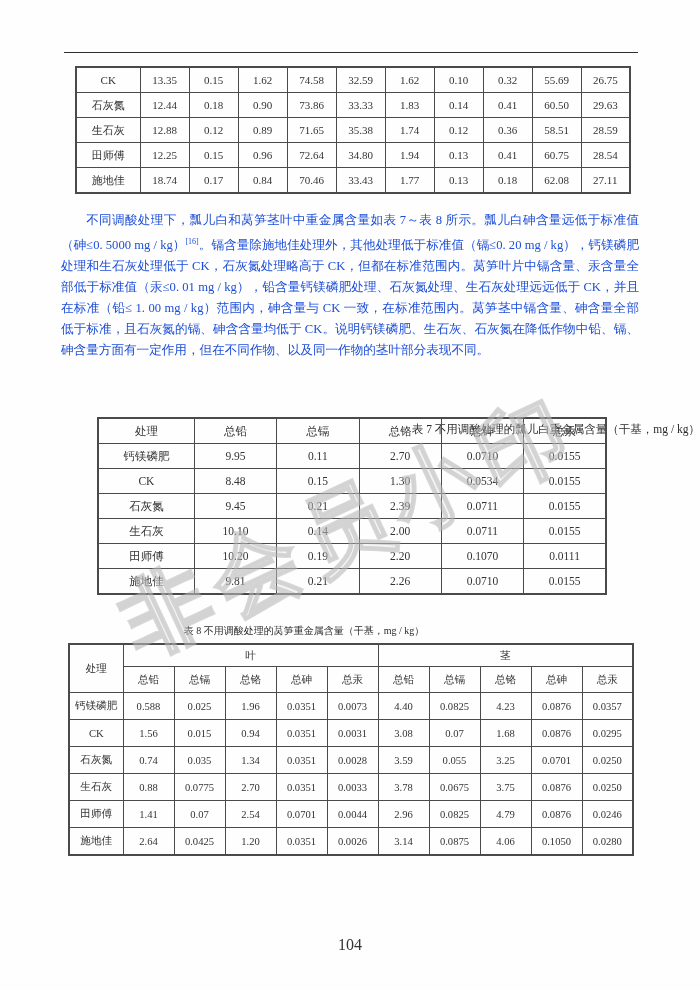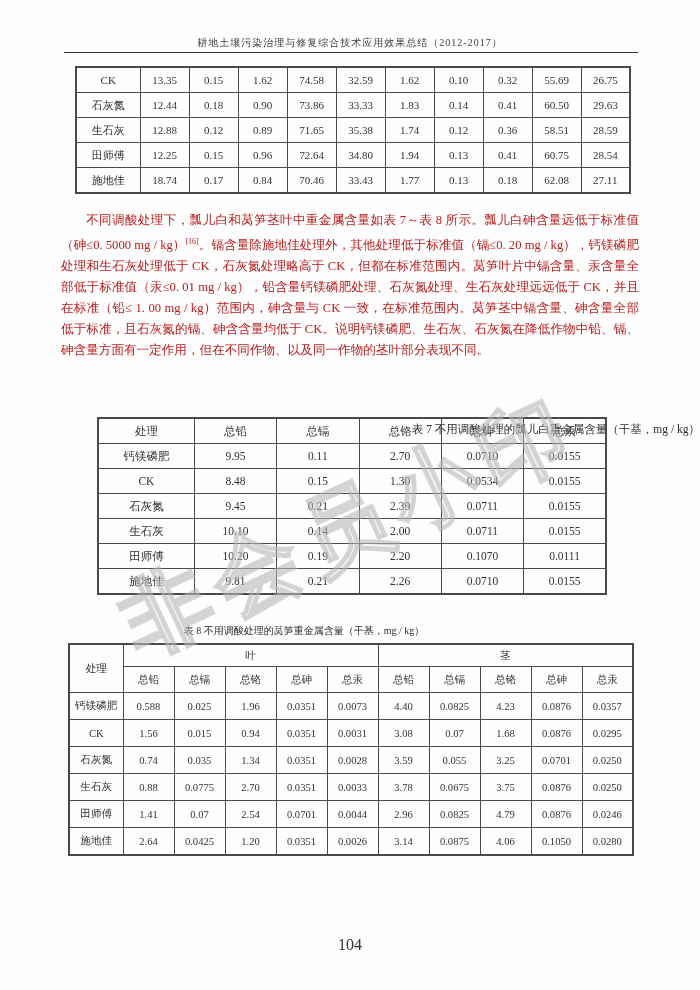--- a/index.html
+++ b/index.html
@@ -29,21 +29,21 @@
   }
   
   #tableA{position:absolute;top:66px;left:75px;width:555px;font-size:11px;}
   #tableA td{height:24px;}
   .ta-label{width:64px;}
   .ta-num{width:49px;}
   
   .body-paragraph{
     position:absolute;top:210px;left:61px;width:578px;
     font-size:12.6px;line-height:21px;text-align:justify;
-    text-indent:2em;margin:0;color:#b91c1c;
+    text-indent:2em;margin:0;color:#1d4ed8;
   }
   .body-paragraph sup{font-size:8px;}
   
   .table7-caption{
     position:absolute;top:398px;left:0;width:700px;
     text-align:right;font-size:11.5px;color:#2b2b2b;margin-top:24px;
   }
   #table7{position:absolute;top:417px;left:97px;width:510px;font-size:11.5px;}
   #table7 th{height:24px;}
   #table7 td{height:24px;}
@@ -73,21 +73,20 @@
     color:rgba(210,210,210,0.22);
     -webkit-text-stroke:2px rgba(178,178,178,0.5);
     pointer-events:none;z-index:5;white-space:nowrap;
   }
 </style>
 </head>
 <body>
 
 <div class="page">
 
-  <div class="running-header">耕地土壤污染治理与修复综合技术应用效果总结（2012-2017）</div>
   <div class="header-rule"></div>
 
   <table id="tableA">
     <colgroup>
         <col class="ta-label">
         <col span="10" class="ta-num">
       </colgroup>
   <tbody>
         <tr>
           <td>CK</td>

